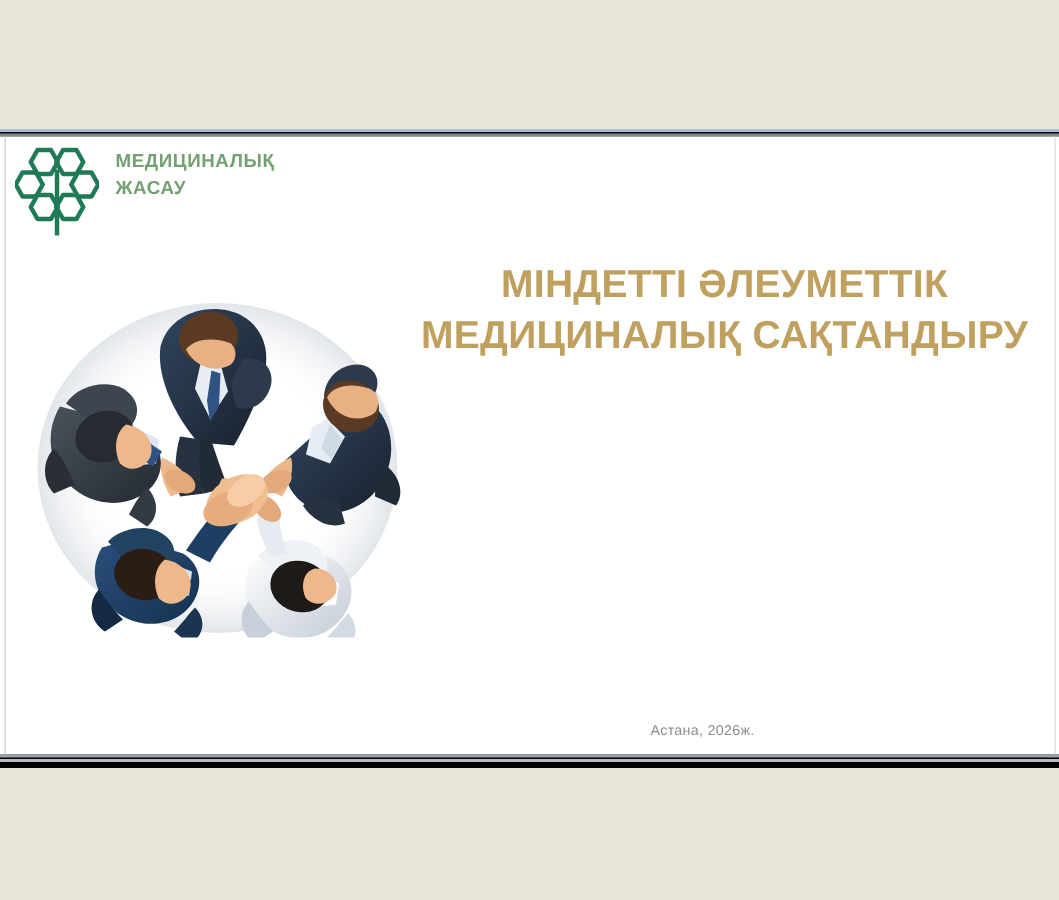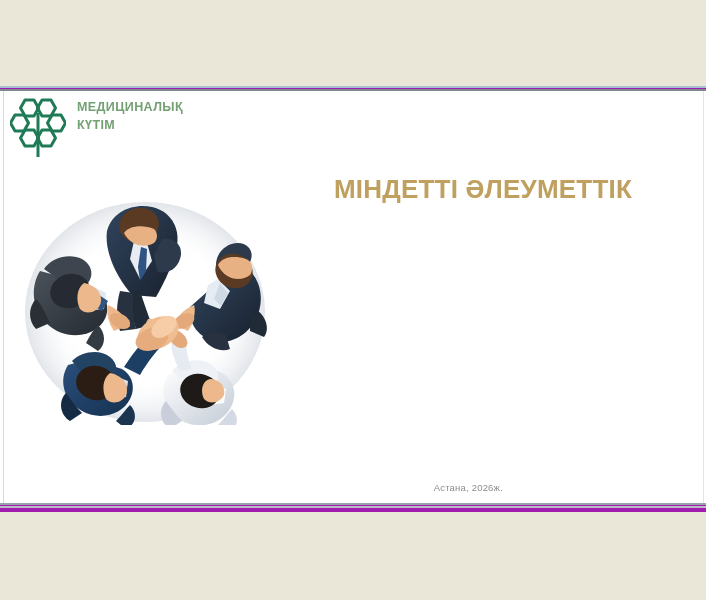--- a/index.html
+++ b/index.html
@@ -11,21 +11,21 @@
     height: 600px;
     overflow: hidden;
     background: #ece8da;
     font-family: "Liberation Sans", sans-serif;
   }
 
   #slide-viewport {
     position: relative;
     width: 706px;
     height: 600px;
-    background: #a21caf;
+    background: #000000;
   }
 
   
   .band-top {
     position: absolute;
     left: 0; top: 0;
     width: 706px;
     height: 86px;
     background: #ebe7d8;
   }
@@ -185,21 +185,21 @@
           <polygon points="30,68 48,68 57,84 48,100 30,100 21,84"></polygon>
 
           <polygon points="64,68 82,68 91,84 82,100 64,100 55,84"></polygon>
         </g>
 
         <rect x="53" y="34" width="6" height="88" fill="#1f7a56"></rect>
       </svg>
 
       <div class="logo-words">
         <div>МЕДИЦИНАЛЫҚ</div>
-        <div>КҮТІМ</div>
+        <div>ЖАСАУ</div>
       </div>
     </div>
 
     <svg class="artwork" viewBox="0 0 266 246">
       <defs>
         <linearGradient id="suitDark" x1="0" y1="0" x2="1" y2="1">
           <stop offset="0%" stop-color="#3d4a5c"></stop>
           <stop offset="100%" stop-color="#1d2633"></stop>
         </linearGradient>
         <linearGradient id="suitNavy" x1="0" y1="0" x2="1" y2="1">
@@ -339,20 +339,21 @@
 
       <g>
         <ellipse cx="146" cy="154" rx="22" ry="15" transform="rotate(-28 146 154)" fill="#f0bd91"></ellipse>
         <ellipse cx="140" cy="160" rx="17" ry="11" transform="rotate(-20 140 160)" fill="#e6ac7d"></ellipse>
         <ellipse cx="152" cy="148" rx="14" ry="9" transform="rotate(-35 152 148)" fill="#f6cda6"></ellipse>
       </g>
     </svg>
 
     <div class="headline">
       <span class="l1">МІНДЕТТІ ӘЛЕУМЕТТІК</span>
+      <span class="l2">МЕДИЦИНАЛЫҚ САҚТАНДЫРУ</span>
     </div>
 
 
     <div class="place-date">Астана, 2026ж.</div>
 
   </div>
 
   <div class="rule-gray-bottom-1"></div>
   <div class="rule-gray-bottom-2"></div>
   <div class="band-bottom"></div>

